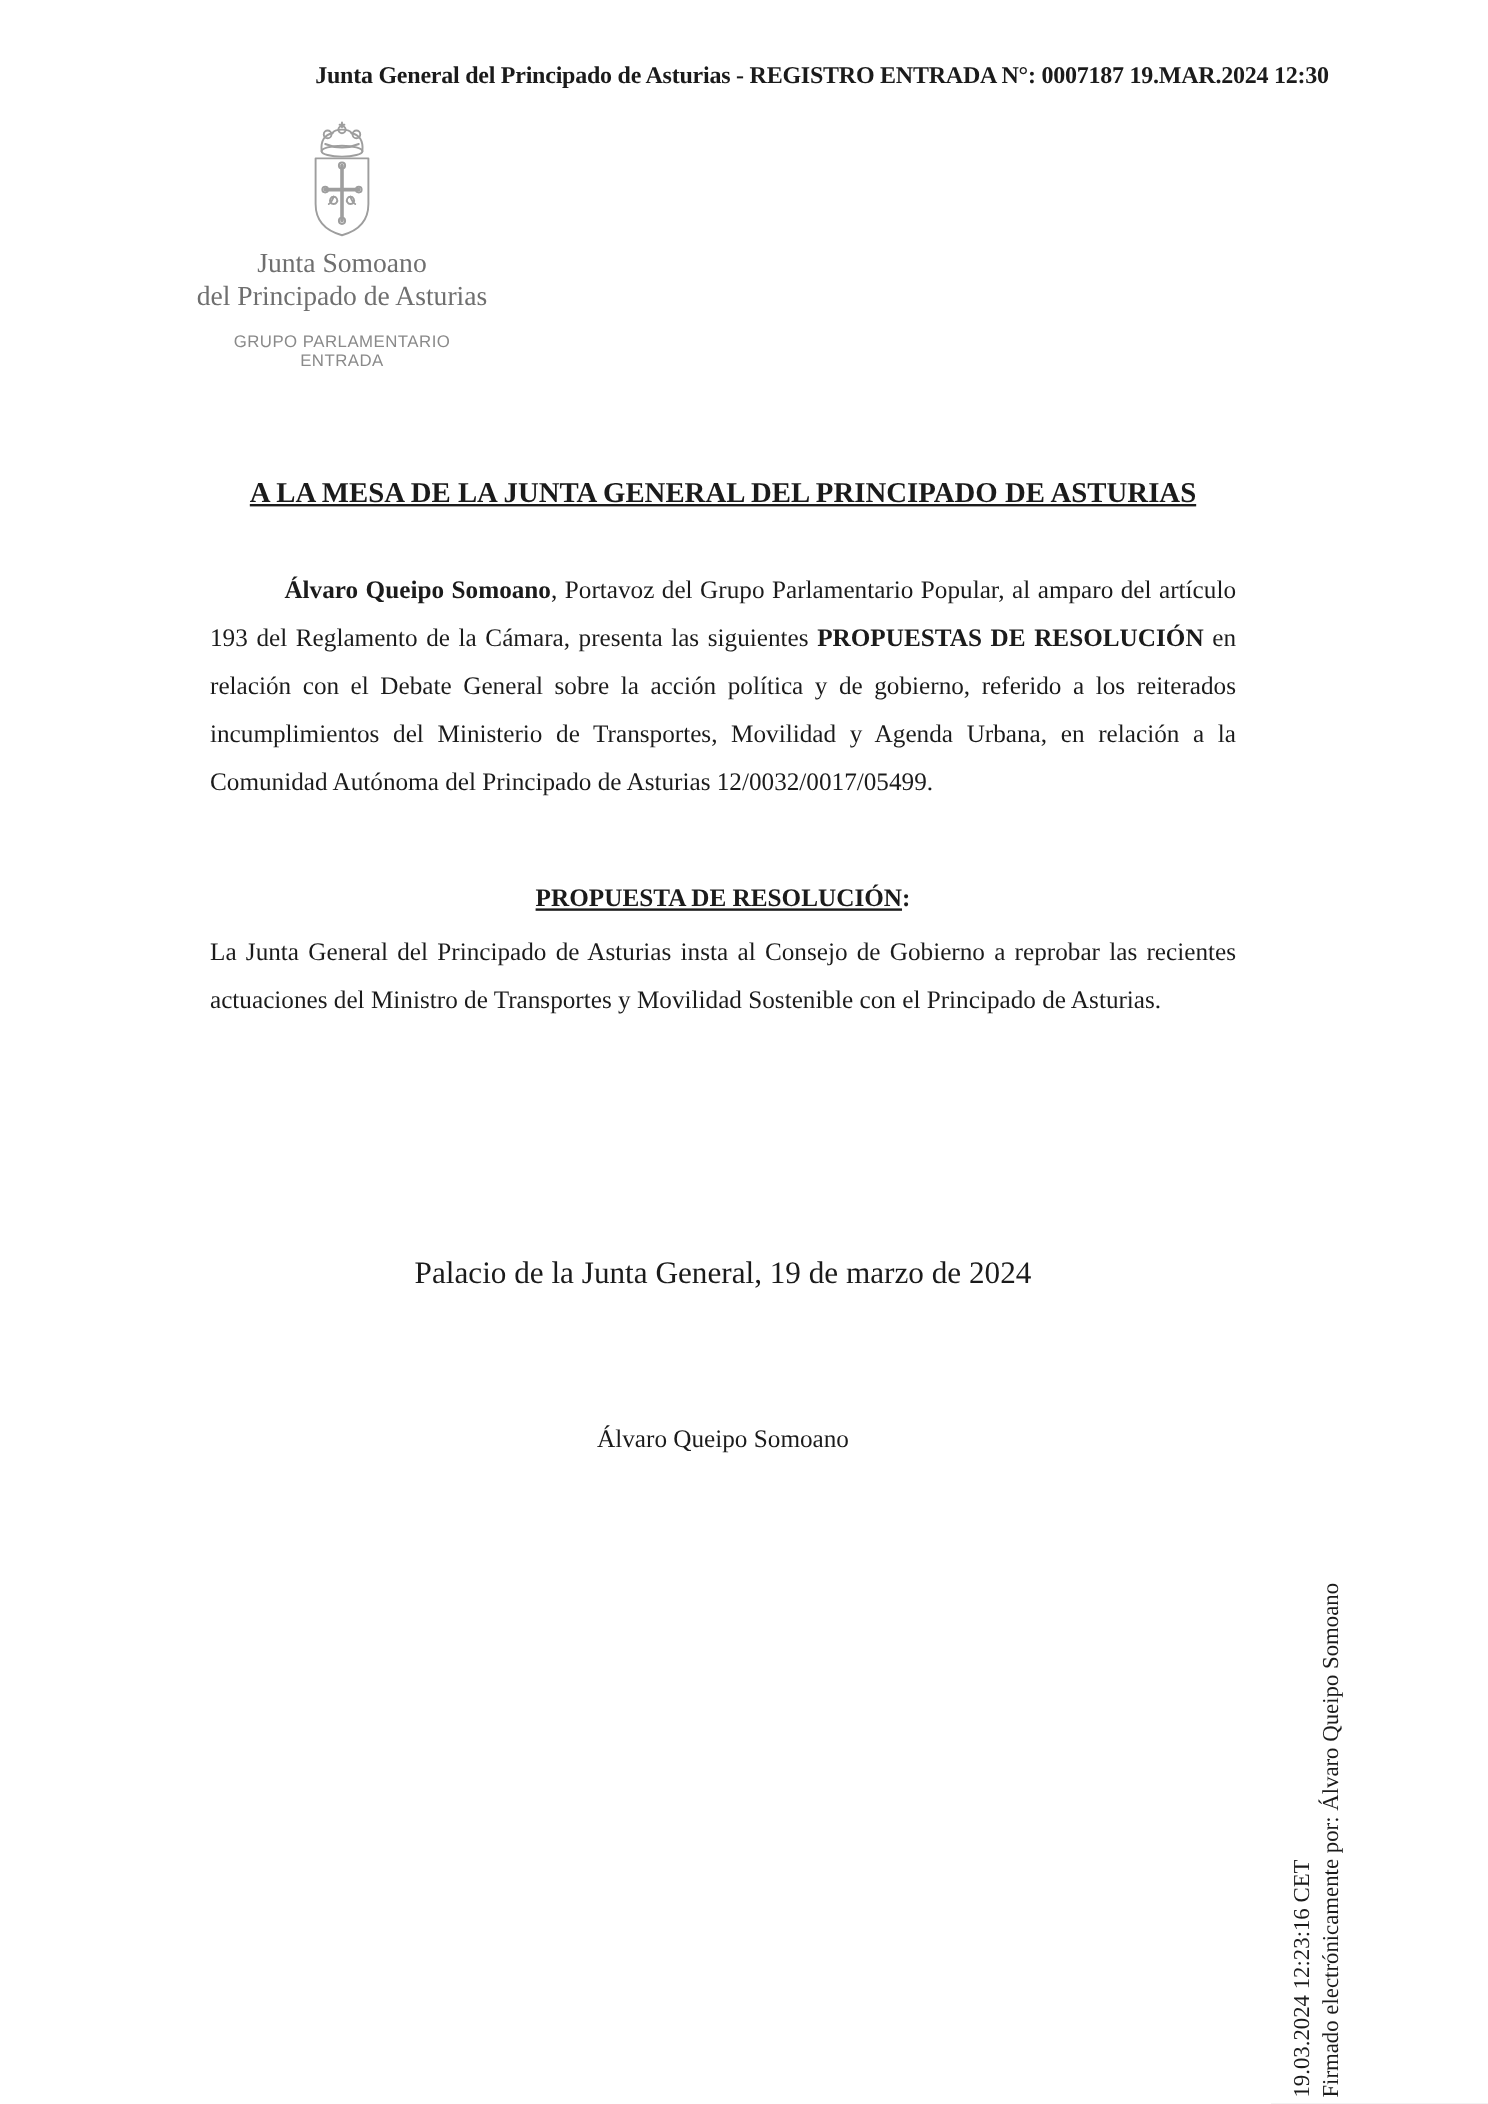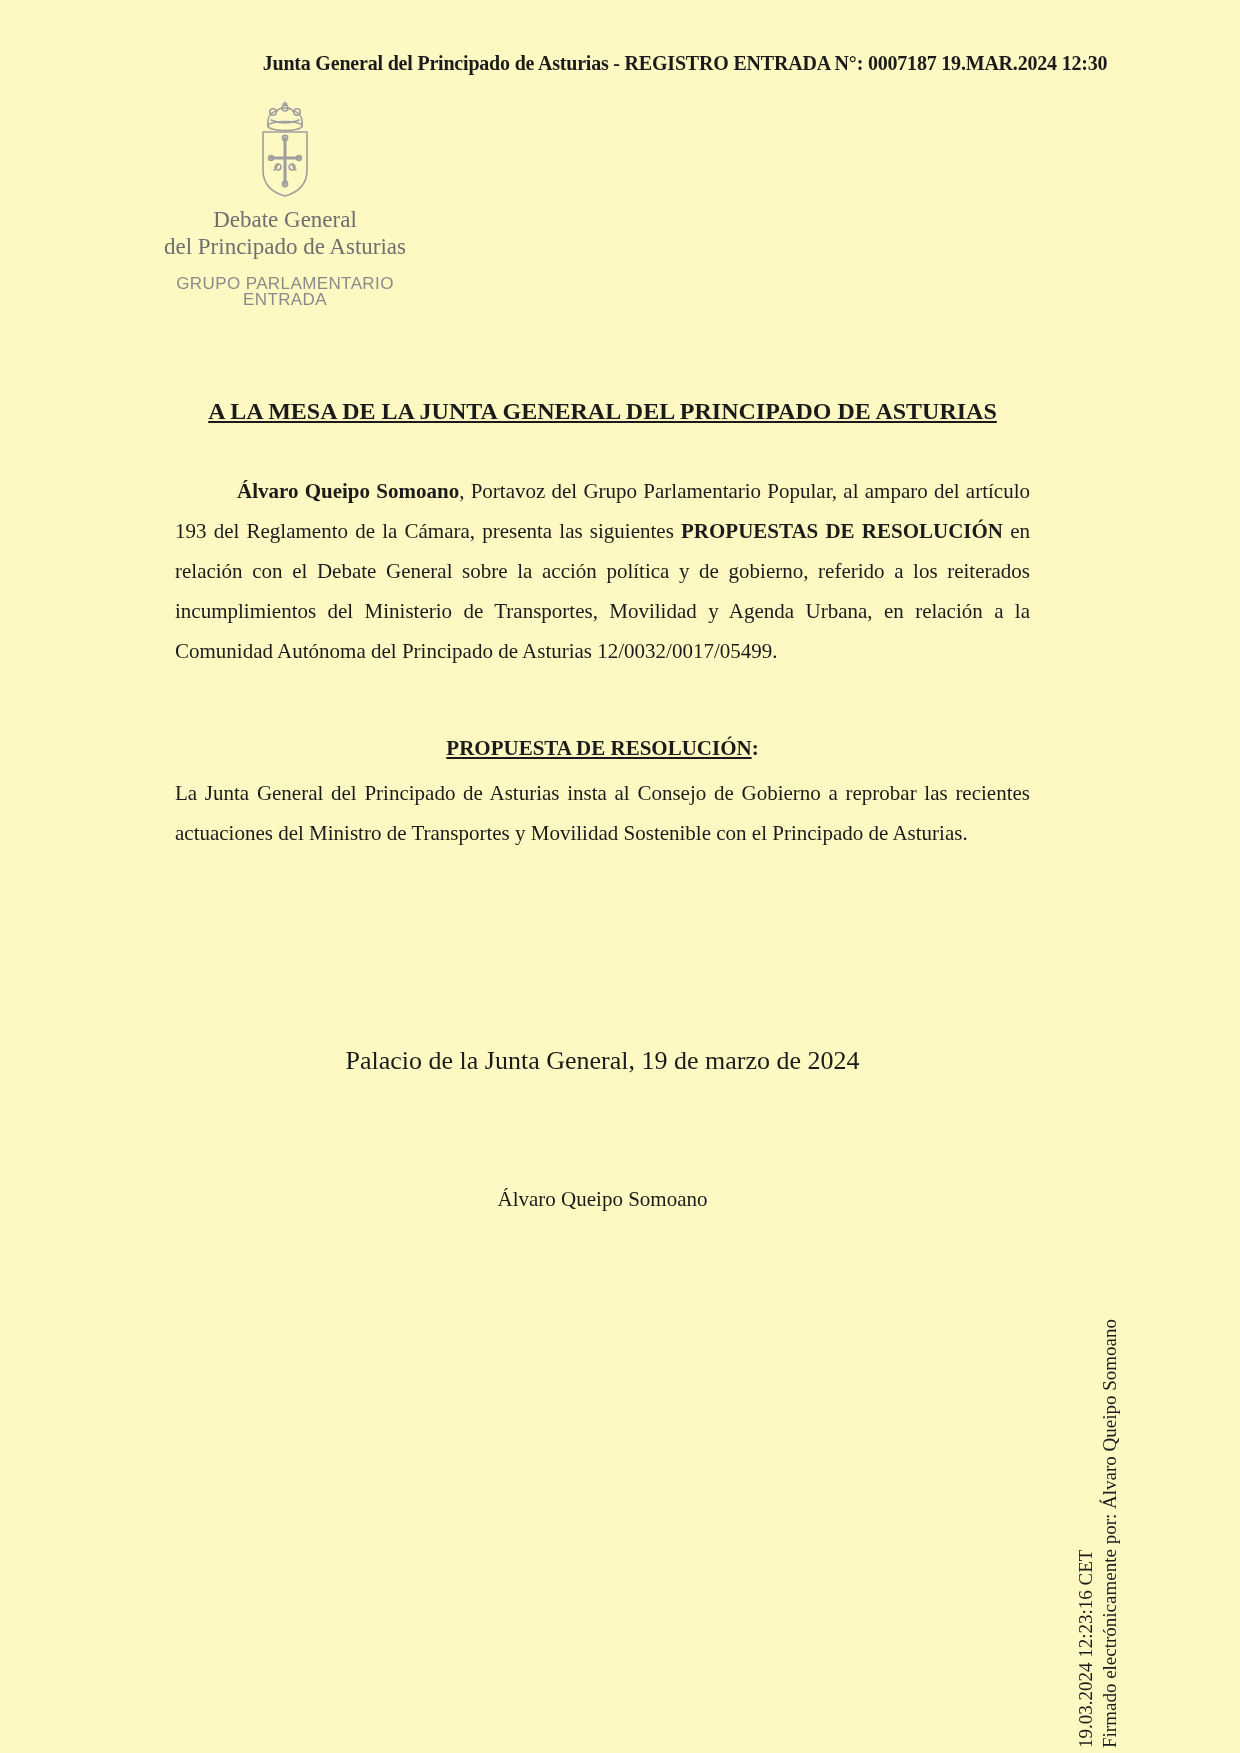--- a/index.html
+++ b/index.html
@@ -1,20 +1,20 @@
 <!DOCTYPE html>
 <html><head>
 <meta charset="utf-8">
 <style>
   html,body{margin:0;padding:0;background:#e8e8e8;}
   .page{
     position:relative;
     width:1240px;height:1753px;
     margin:0 auto;
-    background:#fef9c3;
+    background:#ffffff;
     font-family:"Liberation Serif", serif;
     color:#1b1b1b;
     overflow:hidden;
   }
   
   .registro{
     position:absolute;left:0;top:52px;width:1240px;
     text-align:center;
     padding-left:130px;box-sizing:border-box;
     font-weight:bold;font-size:20px;letter-spacing:-0.2px;
@@ -24,21 +24,21 @@
   .logo-block{position:absolute;left:120px;top:100px;width:330px;text-align:center;}
   .crest{display:block;margin:0 auto;}
   .org-name{
     margin-top:6px;
     font-size:23px;line-height:27px;color:#6f6f6f;
     font-family:"Liberation Serif", serif;
   }
   .group-name{
     margin-top:16px;
     font-family:"Liberation Sans", sans-serif;
-    font-size:17px;line-height:16px;color:#8a8a8a;
+    font-size:14px;line-height:16px;color:#8a8a8a;
     letter-spacing:0.4px;
   }
   
   .doc-title{
     position:absolute;left:175px;top:398px;width:855px;
     text-align:center;font-weight:bold;font-size:24px;
   }
   .doc-title span{text-decoration:underline;}
   .para{
     position:absolute;left:175px;width:855px;
@@ -97,21 +97,21 @@
       <path d="M38 38 v46" stroke-width="3"></path>
       <path d="M24 58 h28" stroke-width="3"></path>
       <circle cx="38" cy="38" r="2.6"></circle>
       <circle cx="24" cy="58" r="2.4"></circle>
       <circle cx="52" cy="58" r="2.4"></circle>
       <circle cx="38" cy="84" r="2.6"></circle>
       <path d="M31 64 q-2 5 -4 6 M45 64 q2 5 4 6"></path>
       <path d="M31 64 a3 3 0 1 0 0.1 0 M45 64 a3 3 0 1 0 0.1 0"></path>
     </svg>
     <div class="org-name">
-      <div>Debate General</div>
+      <div>Junta Somoano</div>
       <div>del Principado de Asturias</div>
     </div>
     <div class="group-name">
       <div>GRUPO PARLAMENTARIO</div>
       <div>ENTRADA</div>
     </div>
   </div>
 
   <div class="doc-title">
     <span>A LA MESA DE LA JUNTA GENERAL DEL PRINCIPADO DE ASTURIAS</span>

